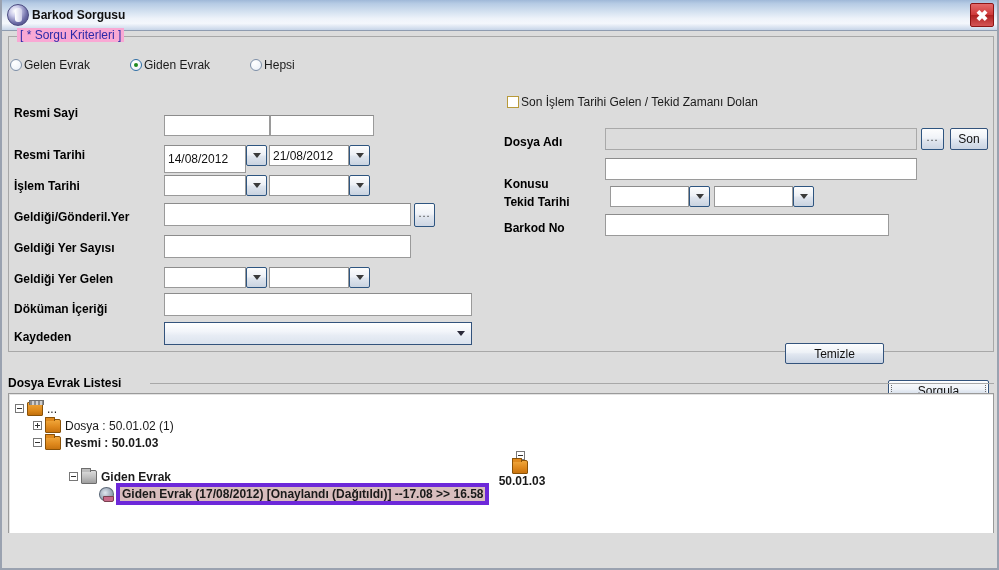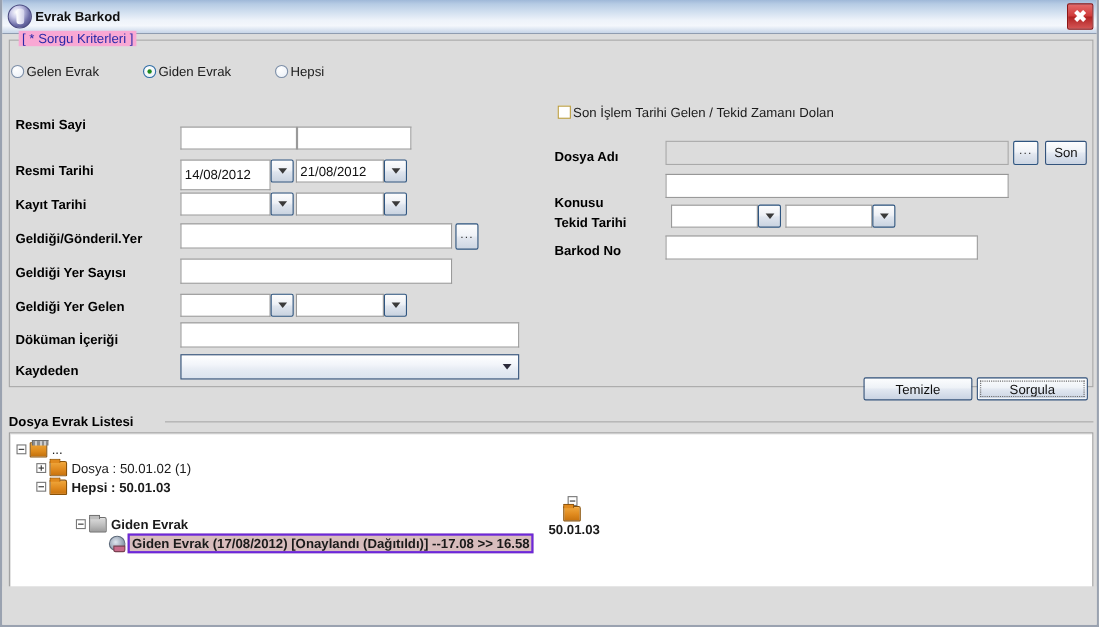--- a/index.html
+++ b/index.html
@@ -181,21 +181,21 @@
   .btn {
     position: absolute;
     border: 1px solid #33537c;
     border-radius: 2px;
     background: linear-gradient(to bottom, #fcfdfe 0%, #eef2f7 44%, #e2e8f1 52%, #c9d3e2 100%);
     font-size: 12px; color: #111;
     display: flex; align-items: center; justify-content: center;
     cursor: pointer;
     font-family: "Liberation Sans", sans-serif;
   }
-  .btn.focus { box-shadow: inset 0 0 0 1px #ffffff; }
+  .btn.focus { box-shadow: inset 0 0 0 1px #ffffff; margin-top: 37px; }
   .btn .focusring {
     position: absolute; left: 2px; top: 2px; right: 2px; bottom: 2px;
     border: 1px dotted #6a6a6a;
   }
 
   
   .list-title {
     position: absolute; left: 6px; top: 345px;
     font-size: 12px; font-weight: bold; color: #000;
   }
@@ -285,40 +285,40 @@
     width: 9px; height: 4px;
     background: #c86a8a; border: 1px solid #7a4050;
     border-radius: 0 0 2px 2px;
   }
 
   .tlabel { color: #1a1a1a; }
   .tlabel.bold { font-weight: bold; }
   .tlabel.sel {
     font-weight: bold;
     background: #d8bdbd;
-    border: 2px solid #6d28d9;
+    border: 4px solid #6d28d9;
     padding: 0 2px;
     margin-left: -2px;
   }
 
   
   .bottom-bar {
     position: absolute;
     left: 0; bottom: 0; width: 100%; height: 35px;
     background: #dcdcdc;
   }
 </style>
 </head>
 <body>
 
 <div class="window">
 
   <div class="titlebar">
     <div class="title-icon"></div>
-    <div class="title-text">Evrak Barkod</div>
+    <div class="title-text">Barkod Sorgusu</div>
     <div class="close-btn">✖</div>
   </div>
 
   <div class="body-area">
 
     <div class="groupbox">
       <div class="group-legend">[ * Sorgu Kriterleri ]</div>
     </div>
 
     <div class="radio-row">
@@ -343,21 +343,21 @@
     <div class="lbl-b" style="left:12px; top:117px;">Resmi Tarihi</div>
     <input class="txt" style="left: 162px; top: 114px; width: 82px; height: 28px;" value="14/08/2012">
     <div class="spin" style="left:244px; top:114px;">
         <span class="chev"></span>
       </div>
     <input class="txt" style="left: 267px; top: 114px; width: 80px; height: 21px;" value="21/08/2012">
     <div class="spin" style="left:347px; top:114px;">
         <span class="chev"></span>
       </div>
 
-    <div class="lbl-b" style="left:12px; top:148px;">Kayıt Tarihi</div>
+    <div class="lbl-b" style="left:12px; top:148px;">İşlem Tarihi</div>
     <input class="txt" style="left: 162px; top: 144px; width: 82px; height: 21px;" value="">
     <div class="spin" style="left:244px; top:144px;">
         <span class="chev"></span>
       </div>
     <input class="txt" style="left: 267px; top: 144px; width: 80px; height: 21px;" value="">
     <div class="spin" style="left:347px; top:144px;">
         <span class="chev"></span>
       </div>
 
     <div class="lbl-b" style="left:12px; top:179px;">Geldiği/Gönderil.Yer</div>
@@ -432,21 +432,21 @@
             <span class="tlabel">...</span>
           </div>
           <div class="tnode" style="padding-left: 18px;">
             <span class="toggle plus"></span>
             <span class="ico folder"></span>
             <span class="tlabel">Dosya : 50.01.02 (1)</span>
           </div>
           <div class="tnode" style="padding-left: 18px;">
             <span class="toggle"></span>
             <span class="ico folder"></span>
-            <span class="tlabel bold">Hepsi : 50.01.03</span>
+            <span class="tlabel bold">Resmi : 50.01.03</span>
           </div>
           <div class="tnode" style="padding-left: 36px; flex-direction: column;">
             <span class="toggle"></span>
             <span class="ico folder"></span>
             <span class="tlabel bold">50.01.03</span>
           </div>
           <div class="tnode" style="padding-left: 54px;">
             <span class="toggle"></span>
             <span class="ico folder-gray"></span>
             <span class="tlabel bold">Giden Evrak</span>

